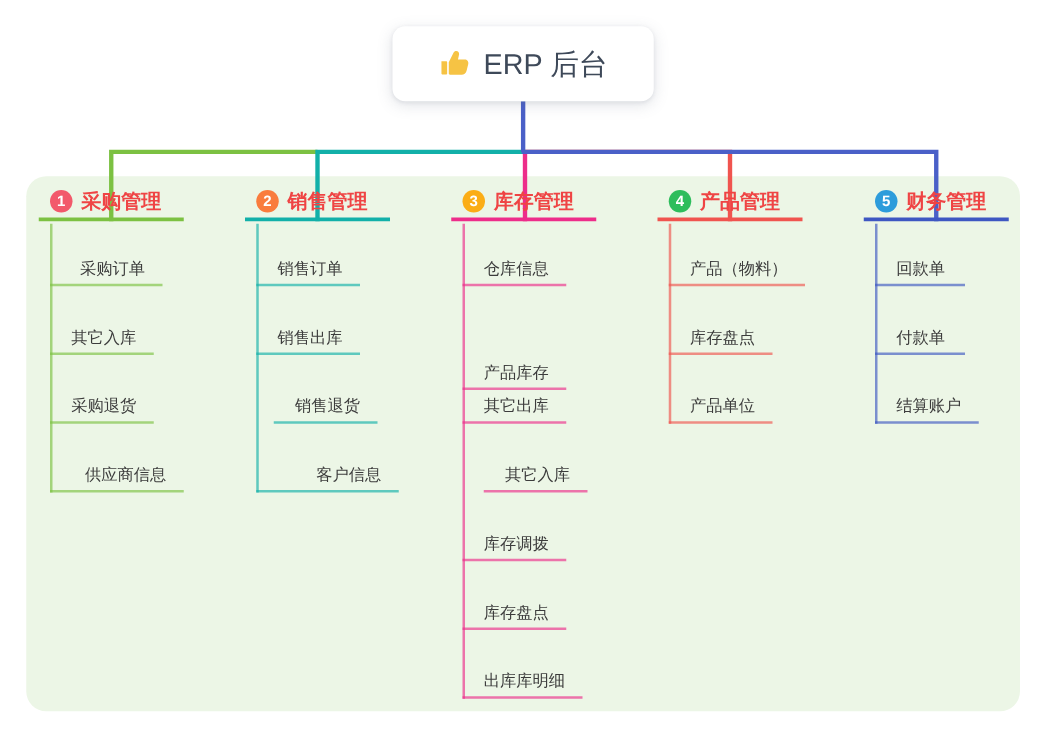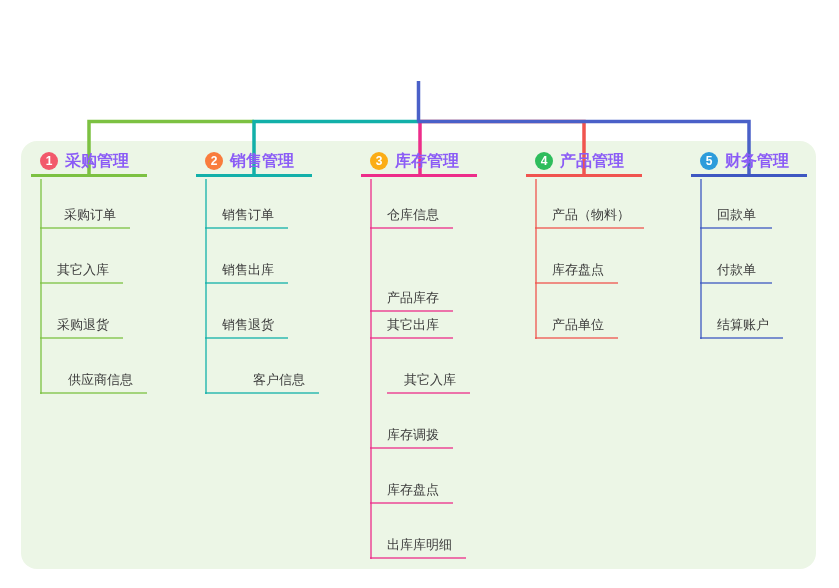--- a/index.html
+++ b/index.html
@@ -24,21 +24,21 @@
   .branch-title {
     position:absolute; height:29px; border-bottom:3px solid #000; z-index:2;
     display:flex; align-items:center; padding-left:9px; cursor:pointer;
   }
   .badge {
     width:18px; height:18px; border-radius:50%; flex:0 0 18px;
     display:flex; align-items:center; justify-content:center;
     color:#ffffff; font-size:12px; font-weight:bold; line-height:1;
   }
   .branch-label {
-    margin-left:7px; font-size:16px; font-weight:600; color:#8b5cf6; white-space:nowrap;
+    margin-left:7px; font-size:16px; font-weight:600; color:#ef4444; white-space:nowrap;
   }
   .vline { position:absolute; width:2px; z-index:1; }
   .child-node {
     position:absolute; z-index:2; white-space:nowrap; cursor:pointer;
     font-size:13px; color:#3c3c3c; line-height:17px;
     padding:0 14px 4px 17px; border-bottom:2px solid #000; min-width:72px;
   }
 </style>
 </head>
 <body>
@@ -47,39 +47,46 @@
   <div class="panel"></div>
 
   <svg id="connectors" width="839" height="588" viewBox="0 0 839 588">
       <path d="M584 177 V121.5 H418.5" stroke="#f0544f" stroke-width="3.5" fill="none"></path>
       <path d="M89 177 V121.5 H254" stroke="#7cc142" stroke-width="3.5" fill="none"></path>
       <path d="M254 177 V121.5 H418.5" stroke="#12b0a9" stroke-width="3.5" fill="none"></path>
       <path d="M420 177 V120.5" stroke="#ed2d8a" stroke-width="3.5" fill="none"></path>
       <path d="M418.5 81 V121.5 M749 177 V121.5 H417.5" stroke="#4a60c8" stroke-width="3.5" fill="none"></path>
     </svg>
 
+  <div class="root-node">
+    <svg class="thumb" viewBox="0 0 24 24">
+      <path fill="#f6c344" d="M2 10.2h3.4c.5 0 .8.4.8.8v8.2c0 .5-.4.8-.8.8H2.9c-.5 0-.9-.4-.9-.8v-9z"></path>
+      <path fill="#f6c344" d="M7.4 19.2V10.8l3.5-6.9c.4-.8 1.2-1.3 2-1.3 1.4 0 2.4 1.3 2.1 2.6l-.8 3.6h5c1.7 0 3 1.6 2.6 3.3l-1.3 5.2c-.4 1.7-1.9 2.8-3.6 2.8H8.3c-.5 0-.9-.4-.9-.9z"></path>
+    </svg>
+    <span>ERP 后台</span>
+  </div>
 
   <div id="branches">
       <div class="branch-title" style="left: 31px; top: 148px; width: 116px; border-bottom-color: rgb(124, 193, 66);">
         <span class="badge" style="background: rgb(242, 89, 107);">1</span>
         <span class="branch-label">采购管理</span>
       </div>
       <div class="vline" style="left: 40px; top: 179px; height: 215px; background: rgba(124, 193, 66, 0.65);"></div>
       <div class="child-node" style="left: 40px; top: 206px; border-bottom-color: rgba(124, 193, 66, 0.65); padding-left: 24px;">采购订单</div>
       <div class="child-node" style="left: 40px; top: 261px; border-bottom-color: rgba(124, 193, 66, 0.65);">其它入库</div>
       <div class="child-node" style="left: 40px; top: 316px; border-bottom-color: rgba(124, 193, 66, 0.65);">采购退货</div>
       <div class="child-node" style="left: 40px; top: 371px; border-bottom-color: rgba(124, 193, 66, 0.65); padding-left: 28px;">供应商信息</div>
       <div class="branch-title" style="left: 196px; top: 148px; width: 116px; border-bottom-color: rgb(18, 176, 169);">
         <span class="badge" style="background: rgb(249, 124, 61);">2</span>
         <span class="branch-label">销售管理</span>
       </div>
       <div class="vline" style="left: 205px; top: 179px; height: 215px; background: rgba(18, 176, 169, 0.65);"></div>
       <div class="child-node" style="left: 205px; top: 206px; border-bottom-color: rgba(18, 176, 169, 0.65);">销售订单</div>
       <div class="child-node" style="left: 205px; top: 261px; border-bottom-color: rgba(18, 176, 169, 0.65);">销售出库</div>
-      <div class="child-node" style="left: 205px; top: 316px; border-bottom-color: rgba(18, 176, 169, 0.65); font-family: Liberation Serif, serif;">销售退货</div>
+      <div class="child-node" style="left: 219px; top: 316px; border-bottom-color: rgba(18, 176, 169, 0.65); font-family: Liberation Serif, serif;">销售退货</div>
       <div class="child-node" style="left: 205px; top: 371px; border-bottom-color: rgba(18, 176, 169, 0.65); padding-left: 48px;">客户信息</div>
       <div class="branch-title" style="left: 361px; top: 148px; width: 116px; border-bottom-color: rgb(237, 45, 138);">
         <span class="badge" style="background: rgb(251, 173, 22);">3</span>
         <span class="branch-label">库存管理</span>
       </div>
       <div class="vline" style="left: 370px; top: 179px; height: 380px; background: rgba(237, 45, 138, 0.65);"></div>
       <div class="child-node" style="left: 370px; top: 206px; border-bottom-color: rgba(237, 45, 138, 0.65);">仓库信息</div>
       <div class="child-node" style="left: 370px; top: 261px; border-bottom-color: rgba(237, 45, 138, 0.65); margin-top: 28px;">产品库存</div>
       <div class="child-node" style="left: 370px; top: 316px; border-bottom-color: rgba(237, 45, 138, 0.65);">其它出库</div>
       <div class="child-node" style="left: 370px; top: 371px; border-bottom-color: rgba(237, 45, 138, 0.65); margin-left: 17px;">其它入库</div>

